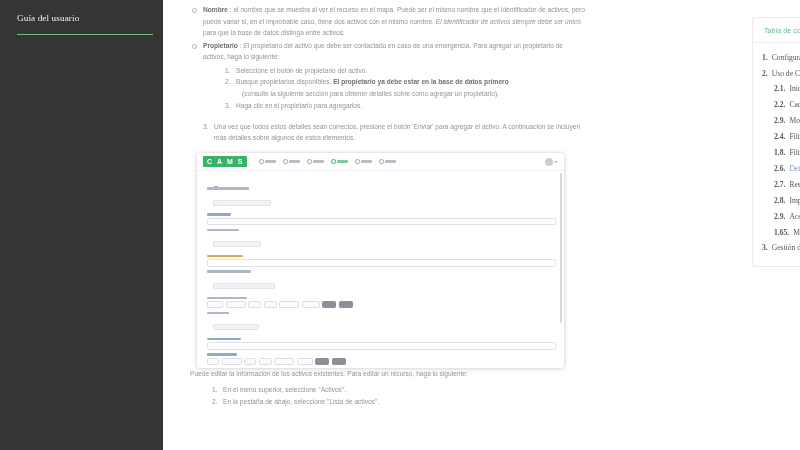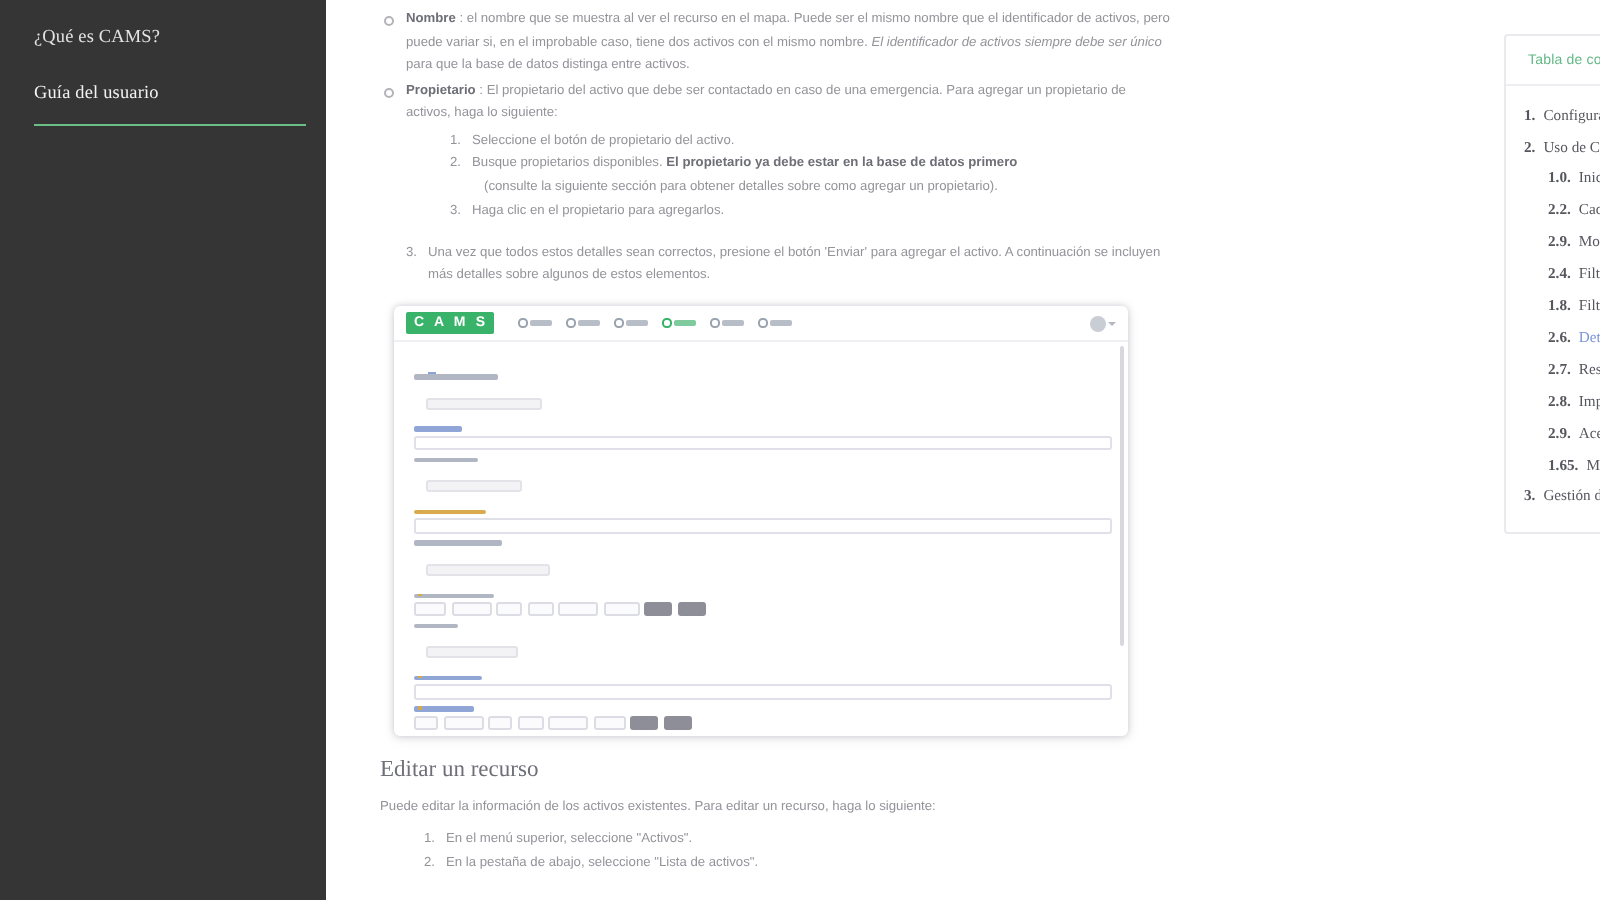--- a/index.html
+++ b/index.html
@@ -239,23 +239,20 @@
   .toc-row.lvl2 { padding-left: 21px; }
   .toc-num { font-weight: bold; margin-right: 4px; white-space: nowrap; }
   .toc-row.active .toc-txt { color: #7a95d8; }
 </style>
 </head>
 <body>
 
 <div class="page">
 
   <nav class="sidebar">
-    <div class="side-item">
-      <span>¿Qué es CAMS?</span>
-    </div>
     <div class="side-item active">
       <span>Guía del usuario</span>
     </div>
     <div class="side-divider"></div>
   </nav>
 
   <main class="main">
     <div class="content">
 
       <ul class="bullets">
@@ -366,41 +363,40 @@
               <span class="minib" style="width:16px"></span>
               <span class="minib dark" style="width:14px"></span>
               <span class="minib dark" style="width:14px"></span>
             </div>
           </div>
 
         </div>
         <div class="shot-scroll"></div>
       </figure>
 
-      <h2 class="sec-head">Editar un recurso</h2>
       <p class="sec-p">Puede editar la información de los activos existentes. Para editar un recurso, haga lo siguiente:</p>
       <ol class="steps">
         <li>En el menú superior, seleccione "Activos".</li>
         <li>En la pestaña de abajo, seleccione "Lista de activos".</li>
       </ol>
     </div>
 
     <aside class="toc">
       <div class="toc-head">Tabla de contenido</div>
       <div class="toc-body">
         <div class="toc-row lvl1">
             <span class="toc-num">1.</span>
             <span class="toc-txt">Configuración y administración de activos</span>
           </div>
         <div class="toc-row lvl1">
             <span class="toc-num">2.</span>
             <span class="toc-txt">Uso de CAMS</span>
           </div>
         <div class="toc-row lvl2">
-            <span class="toc-num">1.0.</span>
+            <span class="toc-num">2.1.</span>
             <span class="toc-txt">Inicio de sesión inicial</span>
           </div>
         <div class="toc-row lvl2">
             <span class="toc-num">2.2.</span>
             <span class="toc-txt">Cadenas de errores de visualización</span>
           </div>
         <div class="toc-row lvl2">
             <span class="toc-num">2.9.</span>
             <span class="toc-txt">Mostrar cadenas de fallas en cascada</span>
           </div>

